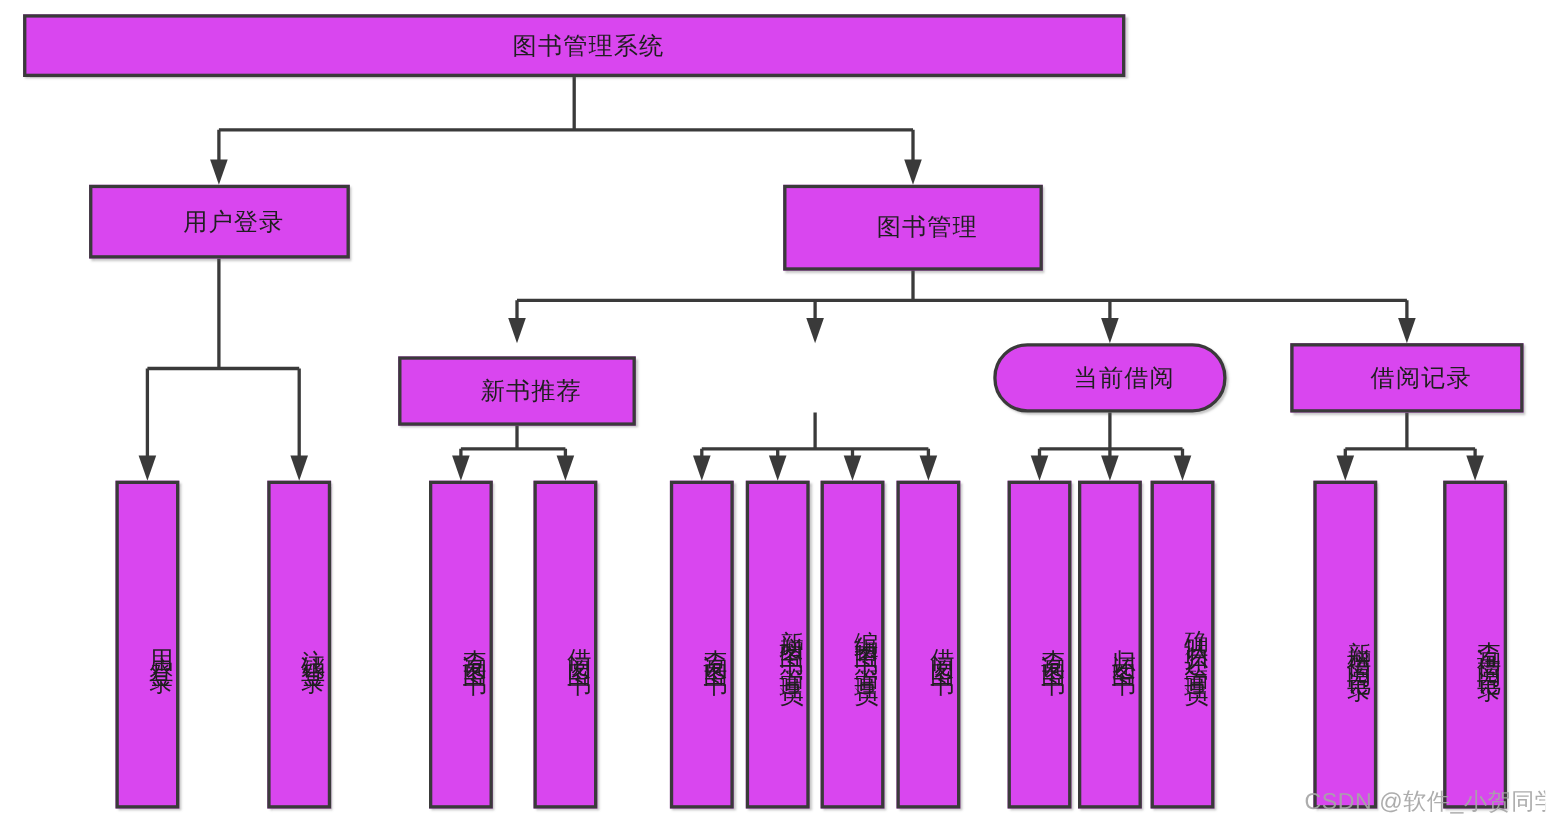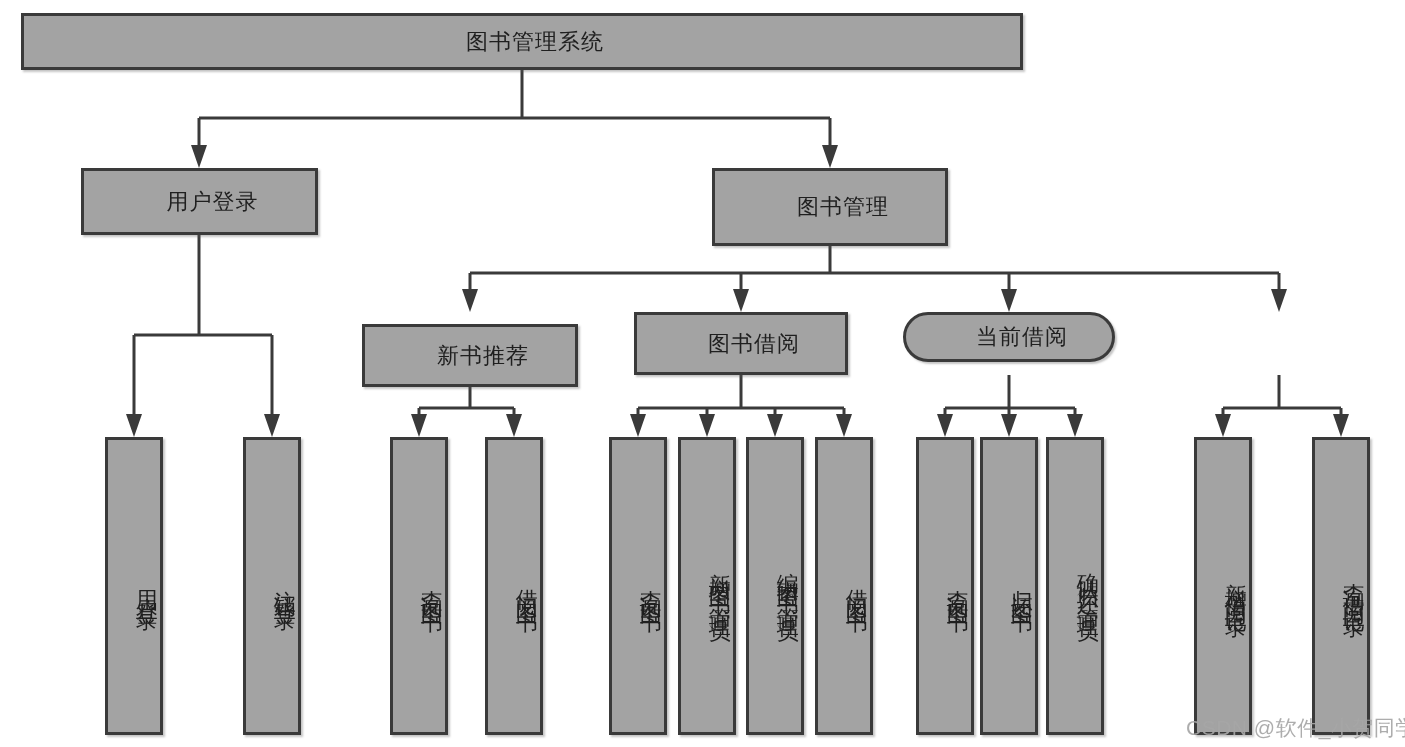--- a/index.html
+++ b/index.html
@@ -2,21 +2,21 @@
 <html><head>
 <meta charset="utf-8">
 <style>
   html,body{margin:0;padding:0;background:#ffffff;}
   body{font-family:"Liberation Sans","DejaVu Sans",sans-serif;}
   .stage{position:relative;width:1405px;height:747px;background:#fff;overflow:hidden;}
   .wires{position:absolute;left:0;top:0;width:1405px;height:747px;}
   .box{
     position:absolute;
     box-sizing:border-box;
-    background:#a3a3a3;
+    background:#d946ef;
     border:3px solid #3a3a3a;
     box-shadow:2px 2px 2px rgba(90,90,90,0.35);
     display:flex;align-items:center;justify-content:center;
     color:#1f1f1f;
     padding-left:26px;
   }
   .h{font-size:22px;letter-spacing:1px;white-space:nowrap;}
   .v{font-size:22px;}
   .v .vtext{
     writing-mode:vertical-rl;
@@ -87,25 +87,25 @@
   <div class="box h" style="left:81px;top:168px;width:237px;height:67px;">
     <span>用户登录</span>
   </div>
   <div class="box h" style="left:712px;top:168px;width:236px;height:78px;">
     <span>图书管理</span>
   </div>
 
   <div class="box h" style="left:362px;top:324px;width:216px;height:63px;">
     <span>新书推荐</span>
   </div>
-  <div class="box h" style="left:634px;top:312px;width:214px;height:63px;">
-    <span>图书借阅</span>
+  <div class="box h" style="left:903px;top:312px;width:212px;height:63px;border-radius:31px;">
+    <span>当前借阅</span>
   </div>
-  <div class="box h" style="left:903px;top:312px;width:212px;height:50px;border-radius:31px;">
-    <span>当前借阅</span>
+  <div class="box h" style="left:1173px;top:312px;width:212px;height:63px;">
+    <span>借阅记录</span>
   </div>
 
   <div class="box v" style="left:105px;top:437px;width:58px;height:298px;">
     <span class="vtext">用户登录</span>
   </div>
   <div class="box v" style="left:243px;top:437px;width:58px;height:298px;">
     <span class="vtext">注销登录</span>
   </div>
 
   <div class="box v" style="left:390px;top:437px;width:58px;height:298px;">

